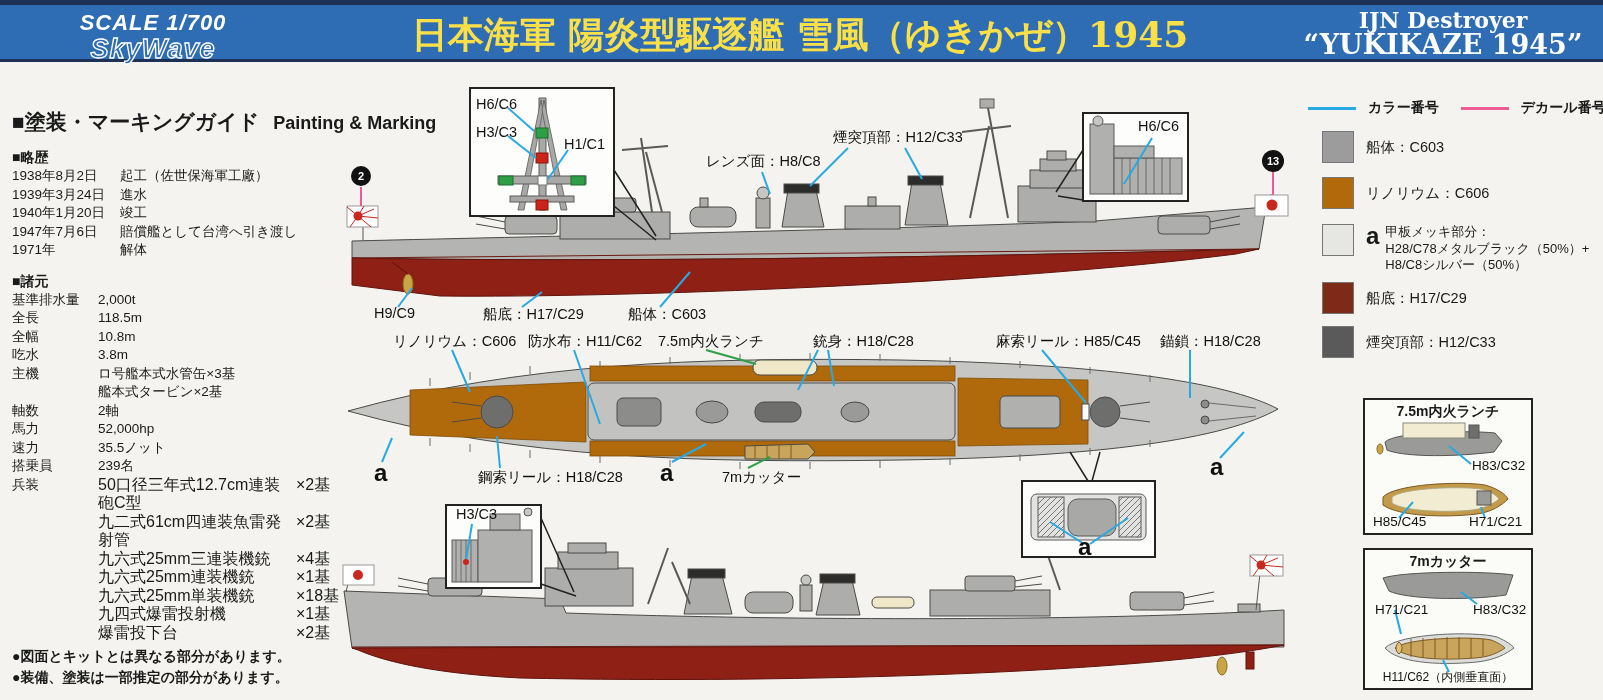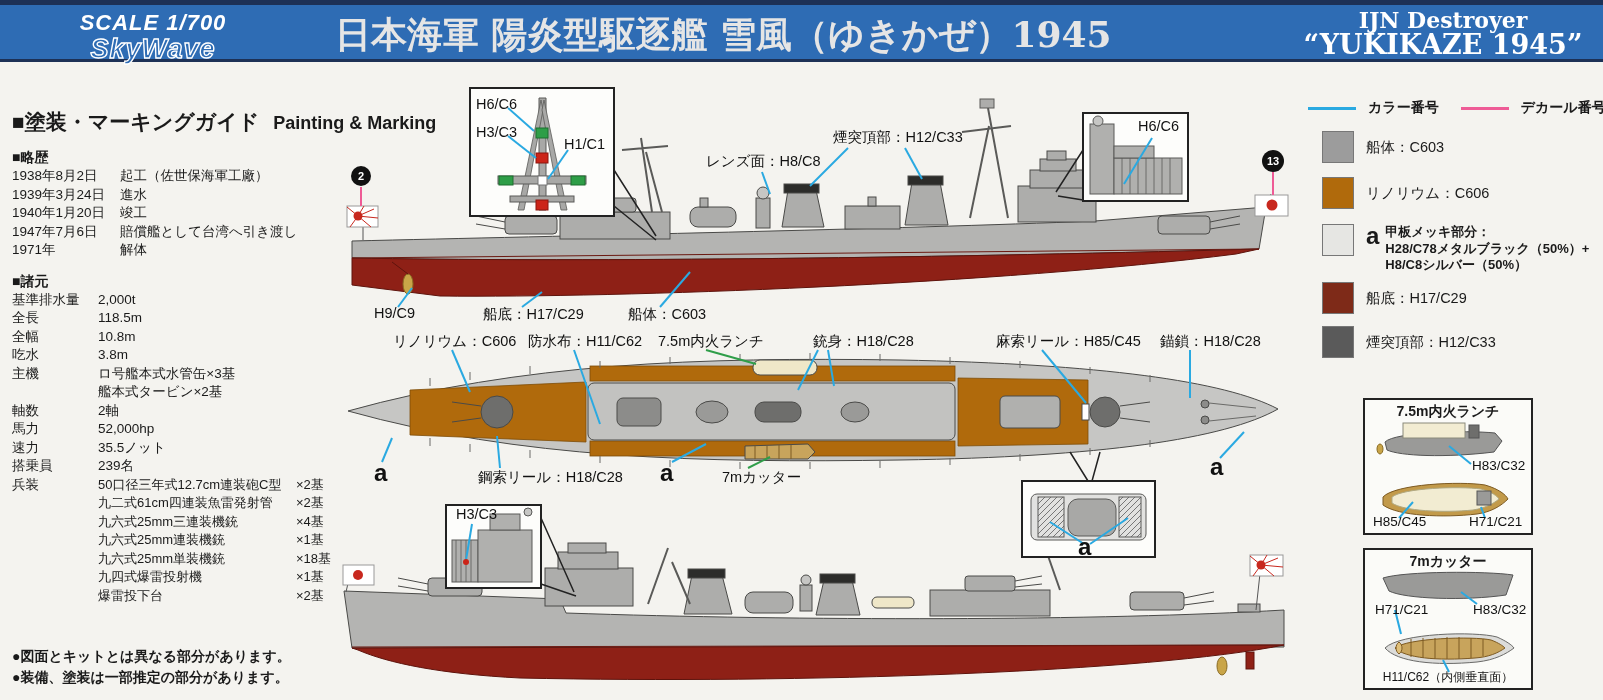--- a/index.html
+++ b/index.html
@@ -5,45 +5,45 @@
   html,body{margin:0;padding:0;background:#888;}
   #stage{position:relative;width:1603px;height:700px;background:#f4f3ef;overflow:hidden;
          font-family:"Liberation Sans",sans-serif;color:#1a1a1a;}
   
   .header{position:absolute;left:0;top:0;width:1603px;height:62px;background:#2e6cb4;
           border-top:5px solid #1d3156;border-bottom:3px solid #1d3156;box-sizing:border-box;padding-left:15px;}
   .hdr-left{position:absolute;left:48px;top:6px;width:210px;text-align:center;color:#fff;}
   .hdr-scale{font-size:22px;font-weight:bold;font-style:italic;letter-spacing:1px;line-height:24px;}
   .hdr-brand{font-size:27px;font-weight:bold;font-style:italic;letter-spacing:1px;line-height:28px;
              color:#2e6cb4;-webkit-text-stroke:1.3px #ffffff;text-shadow:0 0 1px #fff;}
-  .hdr-title{position:absolute;left:335px;top:7px;width:930px;text-align:left;color:#e5e5e5;
+  .hdr-title{position:absolute;left:335px;top:7px;width:930px;text-align:center;color:#fde047;
              font-family:"DejaVu Serif","Liberation Serif",serif;font-weight:bold;font-size:36px;line-height:44px;white-space:nowrap;}
   .hdr-right{position:absolute;right:10px;top:4px;width:300px;text-align:center;color:#fff;
              font-family:"DejaVu Serif","Liberation Serif",serif;font-weight:bold;}
   .hdr-right .l1{font-size:22px;line-height:22px;}
   .hdr-right .l2{font-size:27px;line-height:28px;}
   
   .left-panel{position:absolute;left:12px;top:84px;width:334px;}
   .guide-head{display:flex;align-items:baseline;gap:14px;white-space:nowrap;margin-top:24px;}
   .guide-jp{font-size:21px;font-weight:bold;}
   .guide-en{font-size:18px;font-weight:bold;}
   .sec-head{font-size:14px;font-weight:bold;margin-top:13px;}
   .row{display:flex;font-size:13.5px;line-height:18.5px;}
   .row .c1{width:108px;flex:none;}
   .specs .c1{width:86px;}
-  .arm-row{display:flex;font-size:13px;line-height:18.5px;}
+  .arm-row{display:flex;font-size:16px;line-height:18.5px;}
   .arm-row .nm{width:198px;flex:none;}
   .notes{position:absolute;left:12px;top:646px;font-size:14px;line-height:21px;font-weight:bold;}
   
   .legend-lines{position:absolute;left:1308px;top:99px;display:flex;align-items:center;gap:8px;font-size:14px;font-weight:bold;white-space:nowrap;}
   .lg-line{display:inline-block;width:48px;height:3px;margin-right:4px;vertical-align:middle;}
   .lg-item{position:absolute;display:flex;align-items:center;gap:12px;}
   .swatch{width:30px;height:30px;flex:none;border:1px solid #777;}
   .lg-label{font-size:14.5px;white-space:nowrap;}
-  .lg-multi{font-size:13px;line-height:16.5px;white-space:nowrap;font-weight:bold;}
+  .lg-multi{font-size:13px;line-height:16.5px;white-space:nowrap;}
   .a-big{font-weight:bold;font-size:24px;line-height:24px;margin-right:6px;}
   
   .lbl{position:absolute;font-size:14.5px;white-space:nowrap;color:#111;}
   .a-mark{position:absolute;font-size:24px;font-weight:bold;color:#111;line-height:22px;}
   .marker{position:absolute;width:20px;height:20px;border-radius:50%;background:#111;color:#fff;
           font-size:11px;font-weight:bold;display:flex;align-items:center;justify-content:center;}
   
   .boat-box{position:absolute;width:170px;background:#fbfbf8;border:2px solid #222;box-sizing:border-box;}
   .boat-title{text-align:center;font-size:14px;font-weight:bold;padding-top:3px;}
   .boat-box .lbl{font-size:13.5px;}

